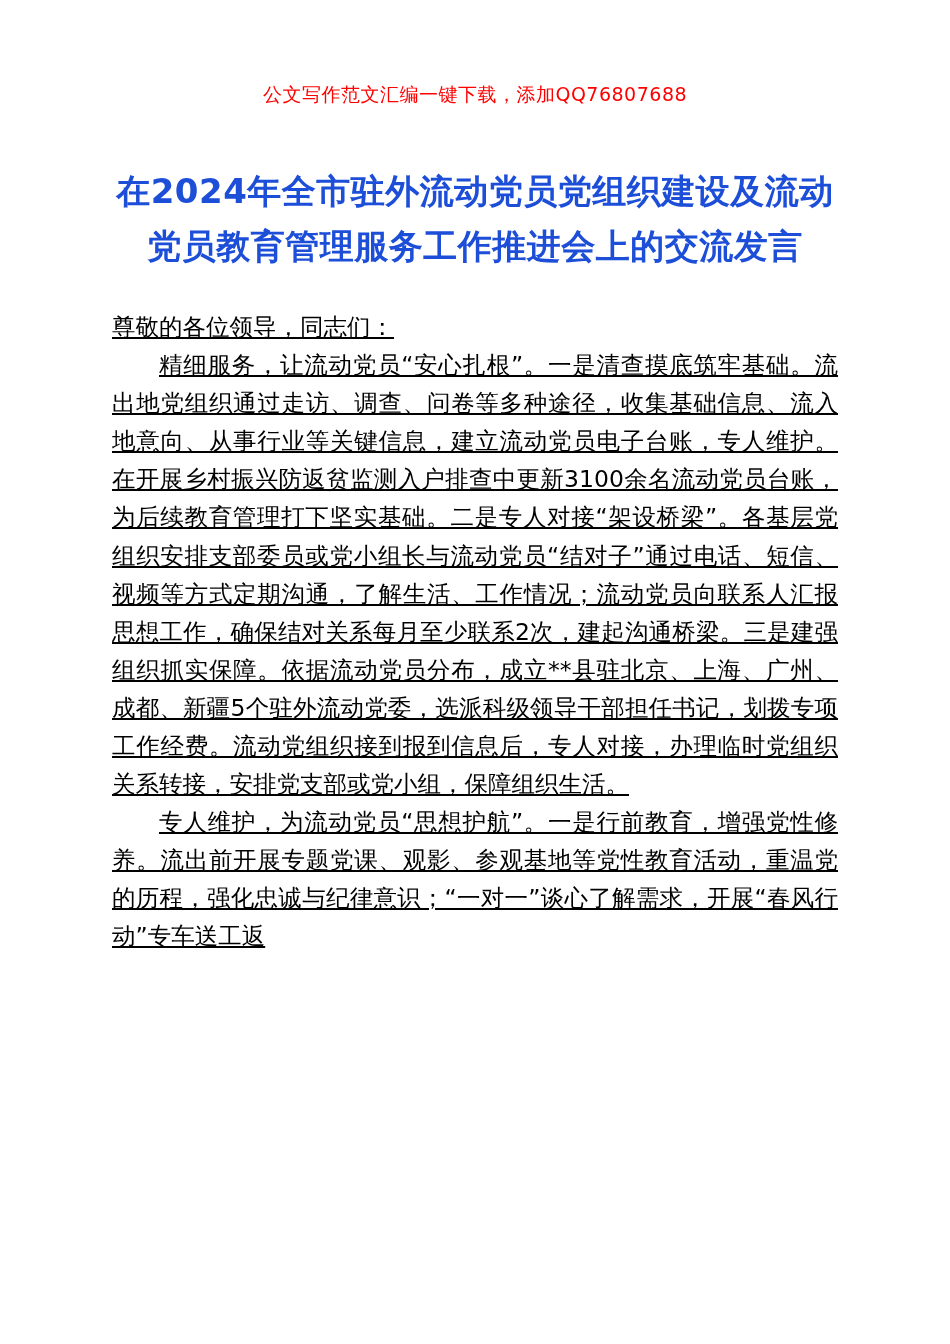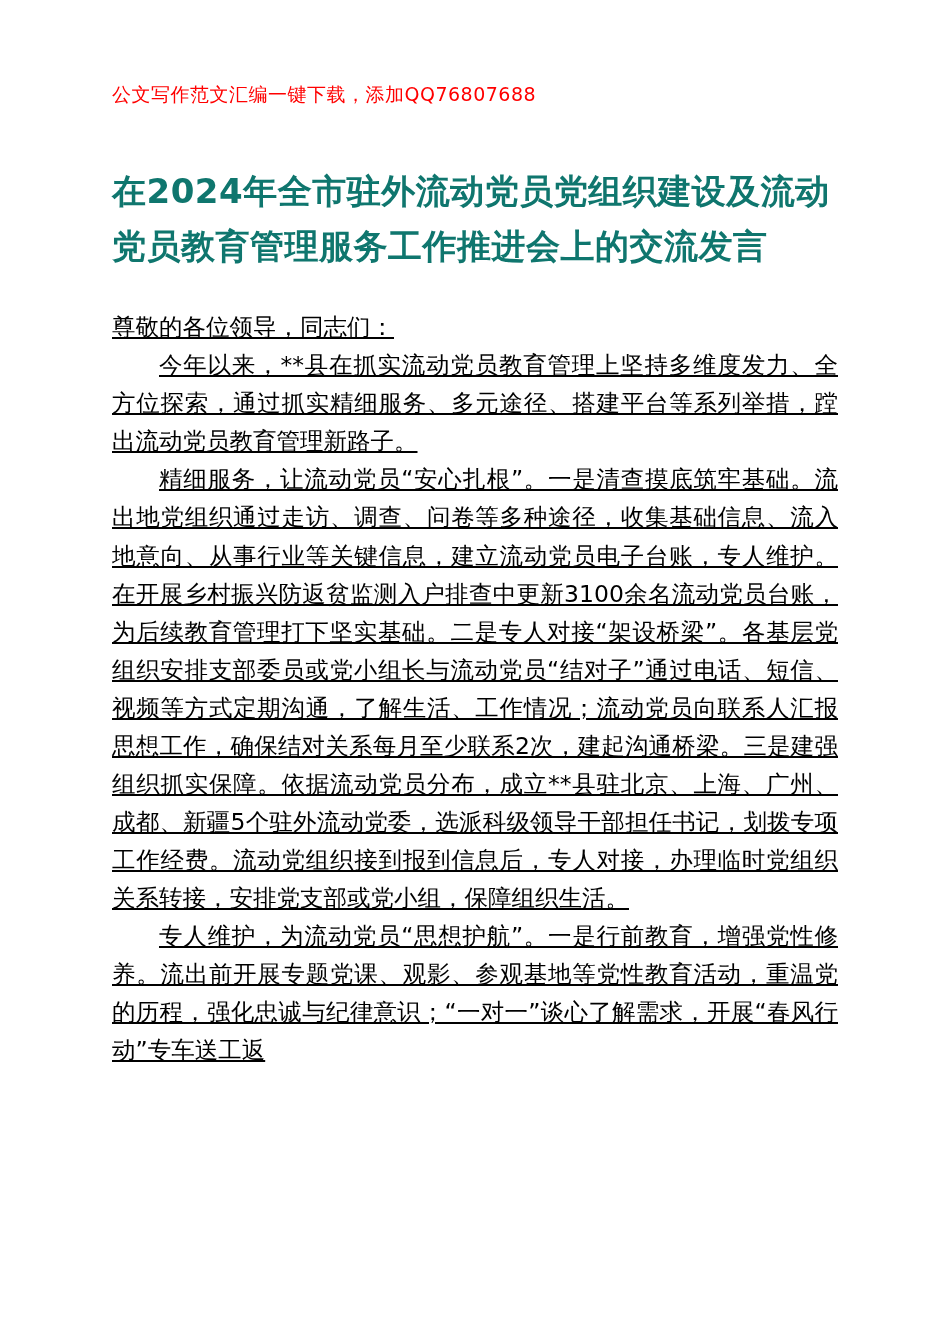--- a/index.html
+++ b/index.html
@@ -16,37 +16,37 @@
   }
   .page {
     position: relative;
     width: 950px;
     height: 1344px;
     background: #ffffff;
     box-sizing: border-box;
     padding: 0 112px;
   }
   .watermark {
-    text-align: left;
+    text-align: center;
     color: #ff0000;
     font-family: "DejaVu Sans", "Liberation Sans", sans-serif;
     font-size: 19px;
     letter-spacing: 0.5px;
     padding-top: 82px;
     white-space: nowrap;
   }
   .doc-title {
     margin-top: 56px;
-    text-align: left;
+    text-align: center;
     font-family: "DejaVu Sans", "Liberation Sans", sans-serif;
     font-weight: bold;
     font-size: 34px;
     line-height: 1.62;
     letter-spacing: 0.5px;
-    color: #0f766e;
+    color: #1d4ed8;
   }
   .body-block {
     margin-top: 34px;
     font-family: "DejaVu Sans", "Liberation Sans", sans-serif;
     font-size: 23.5px;
     line-height: 1.62;
     color: #000000;
     text-align: justify;
     text-justify: inter-ideograph;
   }
@@ -65,18 +65,17 @@
 <body>
 
 <div class="page">
 
   <div class="watermark">公文写作范文汇编一键下载，添加QQ76807688</div>
 
   <h1 class="doc-title">在2024年全市驻外流动党员党组织建设及流动党员教育管理服务工作推进会上的交流发言</h1>
 
   <div class="body-block">
     <p class="para no-indent">尊敬的各位领导，同志们：</p>
-    <p class="para">今年以来，**县在抓实流动党员教育管理上坚持多维度发力、全方位探索，通过抓实精细服务、多元途径、搭建平台等系列举措，蹚出流动党员教育管理新路子。</p>
     <p class="para">精细服务，让流动党员“安心扎根”。一是清查摸底筑牢基础。流出地党组织通过走访、调查、问卷等多种途径，收集基础信息、流入地意向、从事行业等关键信息，建立流动党员电子台账，专人维护。在开展乡村振兴防返贫监测入户排查中更新3100余名流动党员台账，为后续教育管理打下坚实基础。二是专人对接“架设桥梁”。各基层党组织安排支部委员或党小组长与流动党员“结对子”通过电话、短信、视频等方式定期沟通，了解生活、工作情况；流动党员向联系人汇报思想工作，确保结对关系每月至少联系2次，建起沟通桥梁。三是建强组织抓实保障。依据流动党员分布，成立**县驻北京、上海、广州、成都、新疆5个驻外流动党委，选派科级领导干部担任书记，划拨专项工作经费。流动党组织接到报到信息后，专人对接，办理临时党组织关系转接，安排党支部或党小组，保障组织生活。</p>
     <p class="para">专人维护，为流动党员“思想护航”。一是行前教育，增强党性修养。流出前开展专题党课、观影、参观基地等党性教育活动，重温党的历程，强化忠诚与纪律意识；“一对一”谈心了解需求，开展“春风行动”专车送工返</p>
   </div>
 
 </div>
 
 </body></html>

